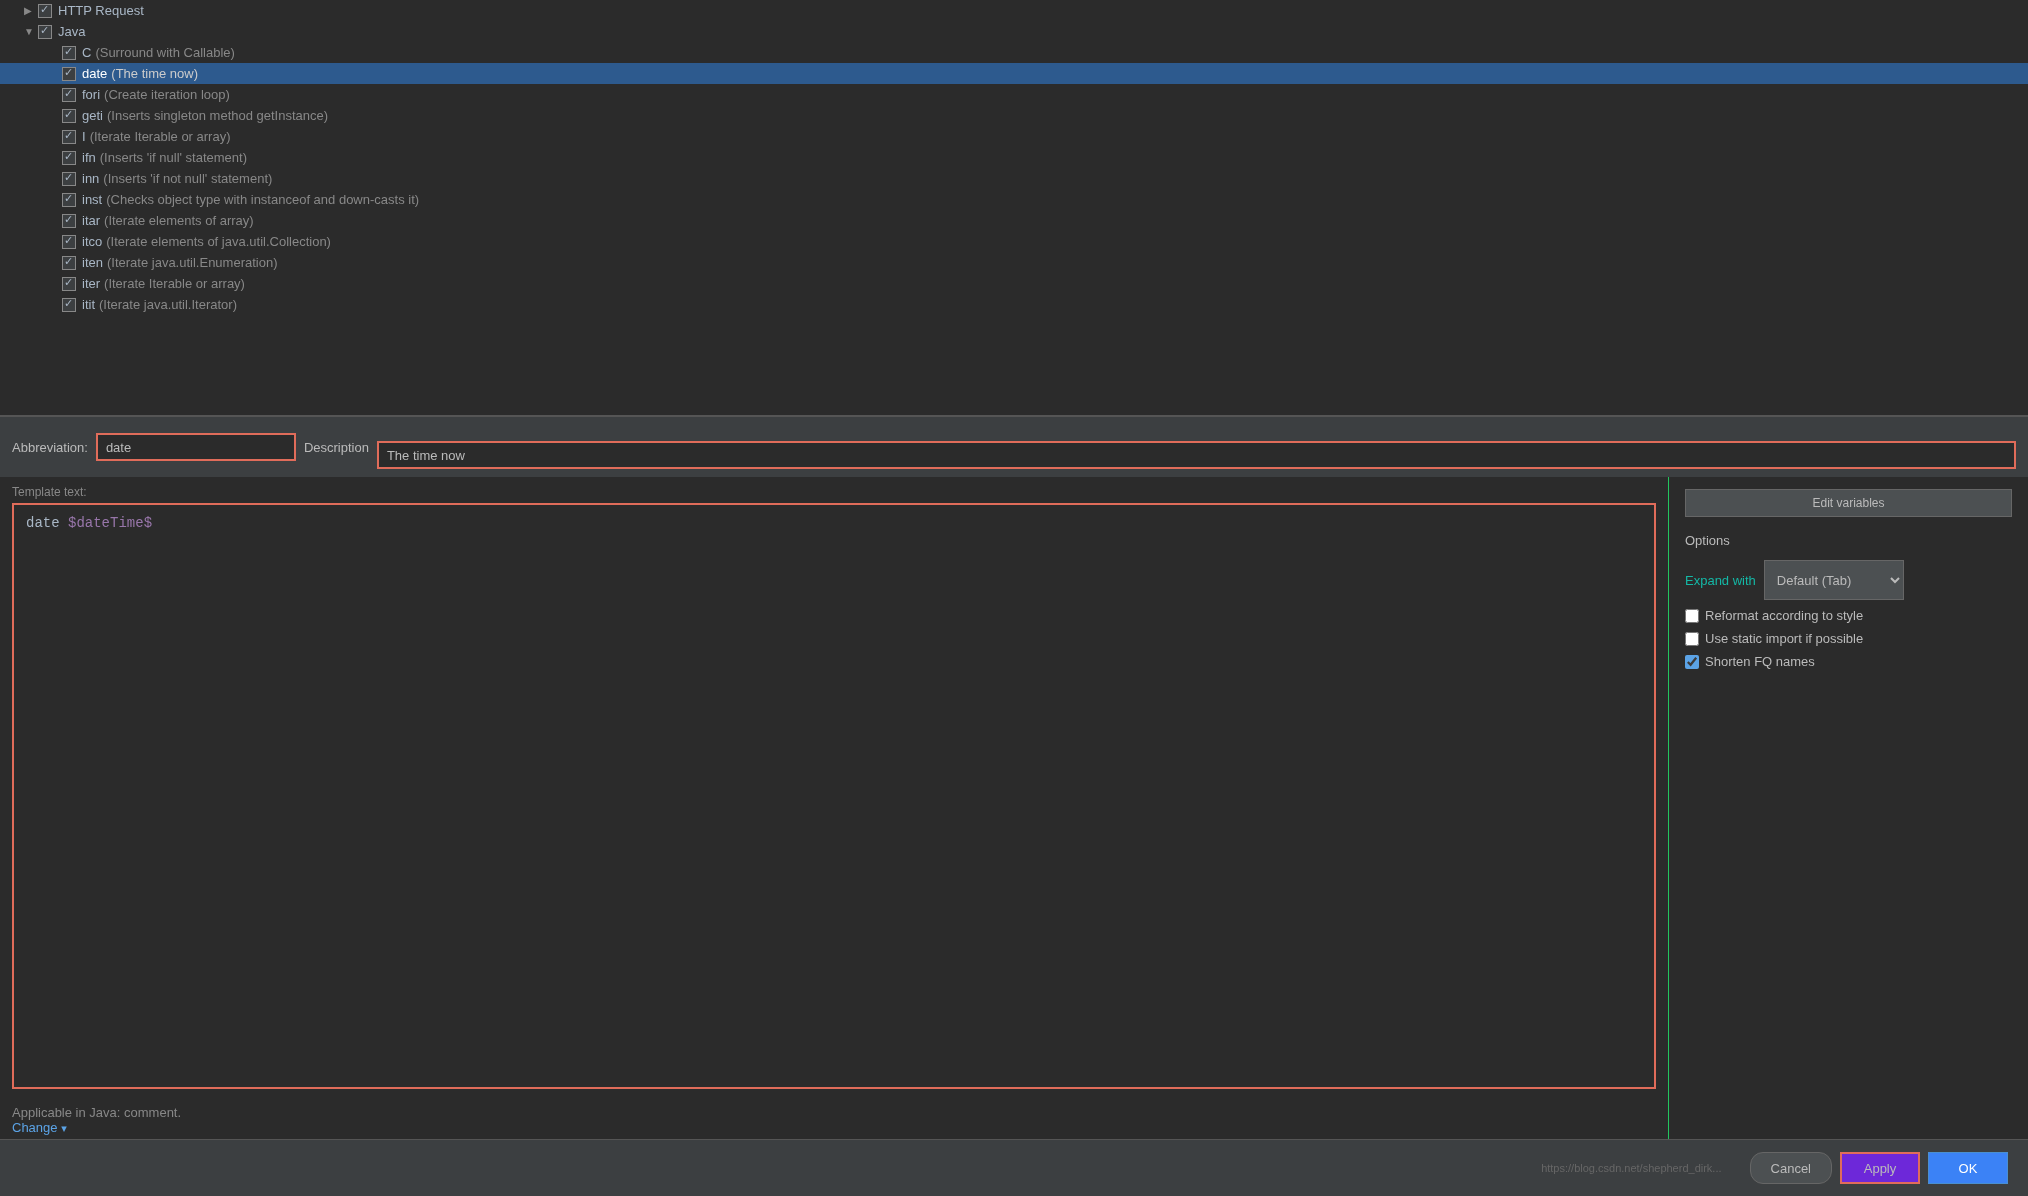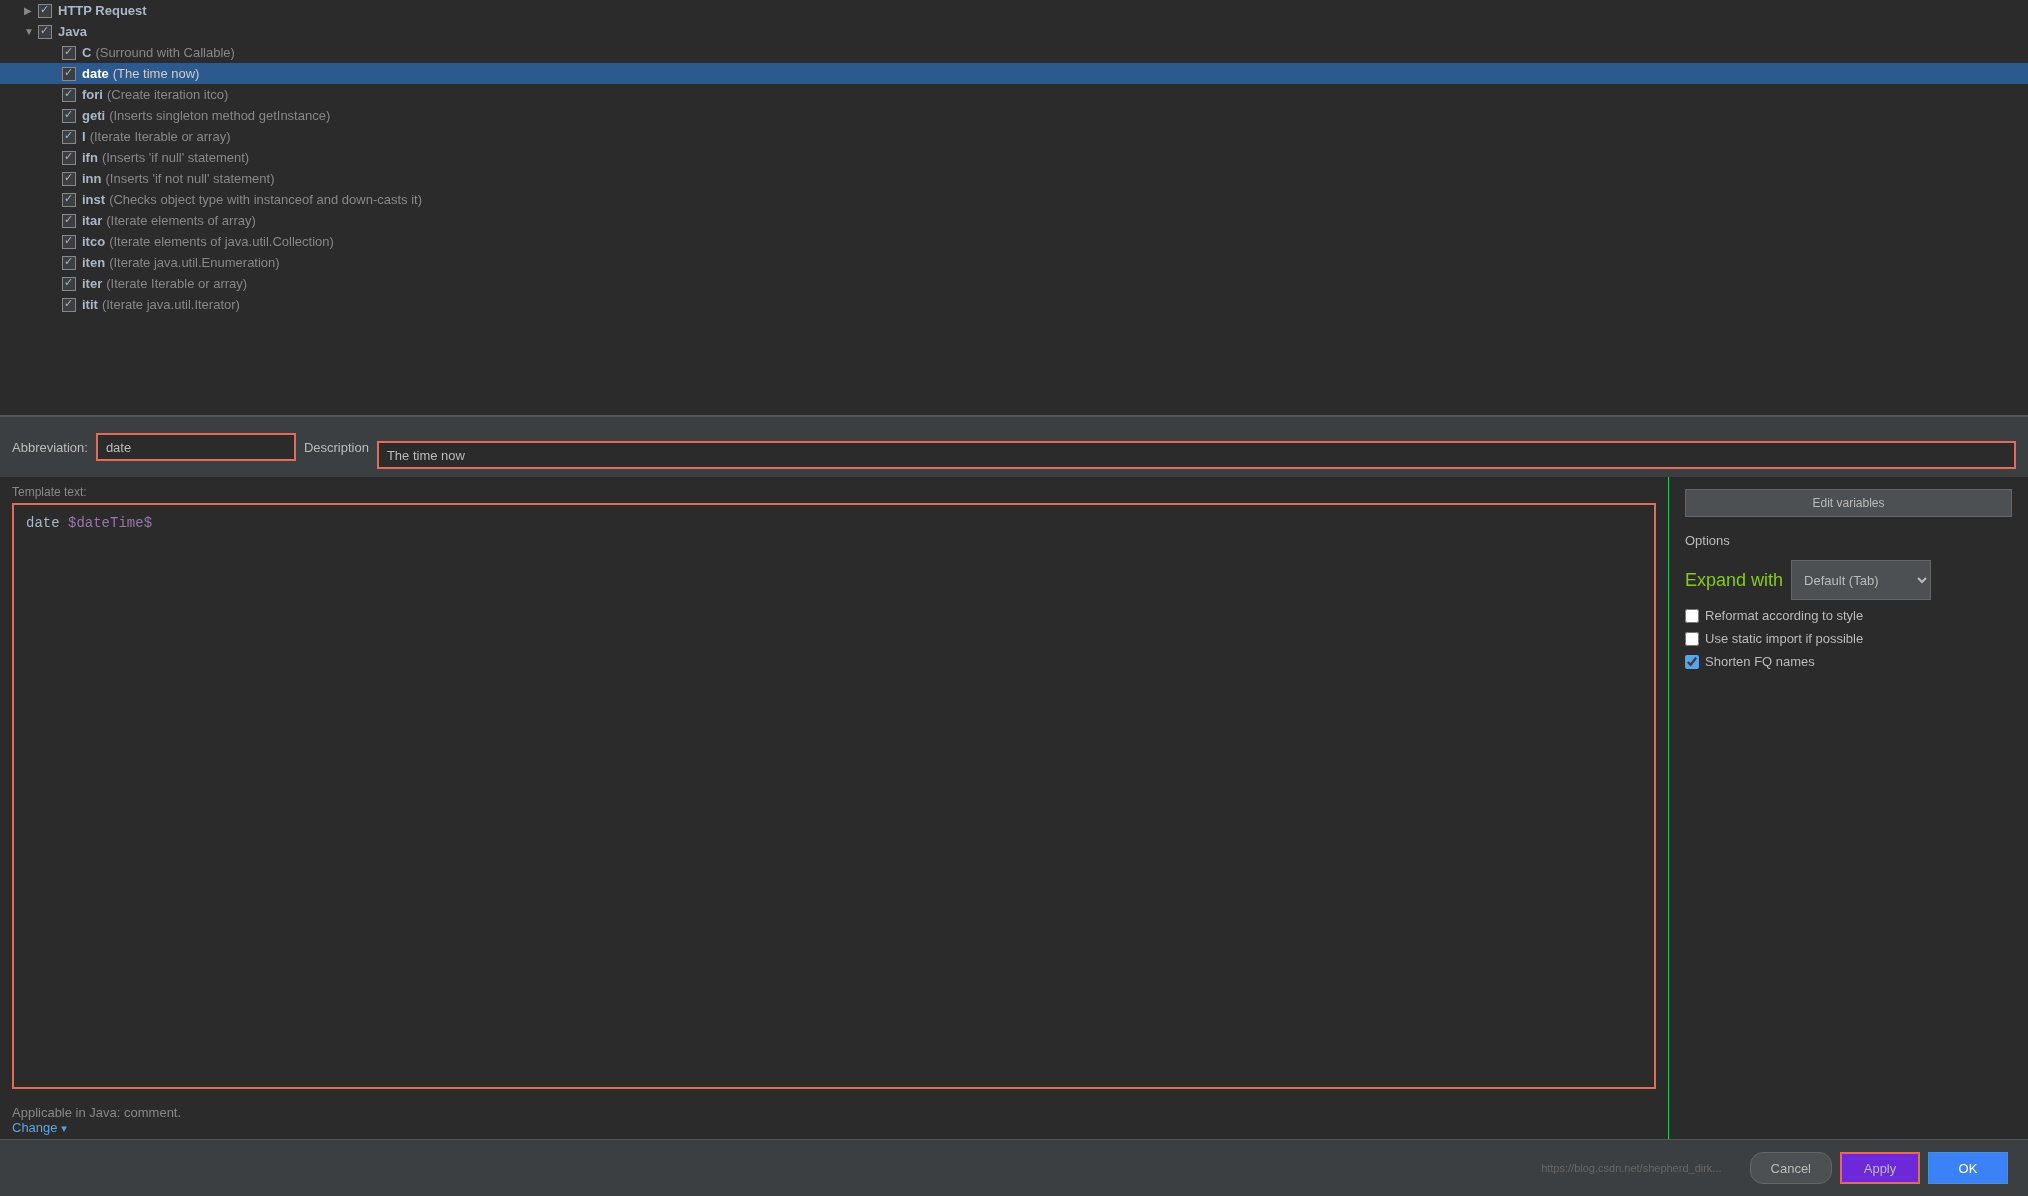--- a/index.html
+++ b/index.html
@@ -53,21 +53,21 @@
     .tree-item .checkbox.checked::after {
       content: '✓';
       position: absolute;
       top: -2px;
       left: 1px;
       font-size: 11px;
       color: #a9b7c6;
     }
 
     .tree-item .item-key {
-      font-weight: bold;
+      font-weight: normal;
       color: #a9b7c6;
       text-align: center;
     }
 
     .tree-item.selected .item-key {
       color: #ffffff;
     }
 
     .tree-item .item-desc {
       color: #888888;
@@ -182,22 +182,22 @@
     }
 
     .option-row {
       display: flex;
       align-items: center;
       margin-bottom: 8px;
       gap: 8px;
     }
 
     .option-row label {
-      font-size: 18px;
-      color: #84cc16;
+      font-size: 13px;
+      color: #14b8a6;
     }
 
     .option-select {
       background: #4c5052;
       border: 1px solid #666;
       color: #bbbbbb;
       font-size: 13px;
       padding: 8px 8px;
       height: 40px;
       min-width: 140px;
@@ -351,21 +351,21 @@
       <span class="arrow" style="width:14px;display:inline-block;"></span>
       <span class="checkbox checked"></span>
       <span class="item-key">date</span>
       <span class="item-desc">(The time now)</span>
     </div>
 
     <div class="tree-item indent-2">
       <span class="arrow" style="width:14px;display:inline-block;"></span>
       <span class="checkbox checked"></span>
       <span class="item-key">fori</span>
-      <span class="item-desc">(Create iteration itco)</span>
+      <span class="item-desc">(Create iteration loop)</span>
     </div>
 
     <div class="tree-item indent-2">
       <span class="arrow" style="width:14px;display:inline-block;"></span>
       <span class="checkbox checked"></span>
       <span class="item-key">geti</span>
       <span class="item-desc">(Inserts singleton method getInstance)</span>
     </div>
 
     <div class="tree-item indent-2">

